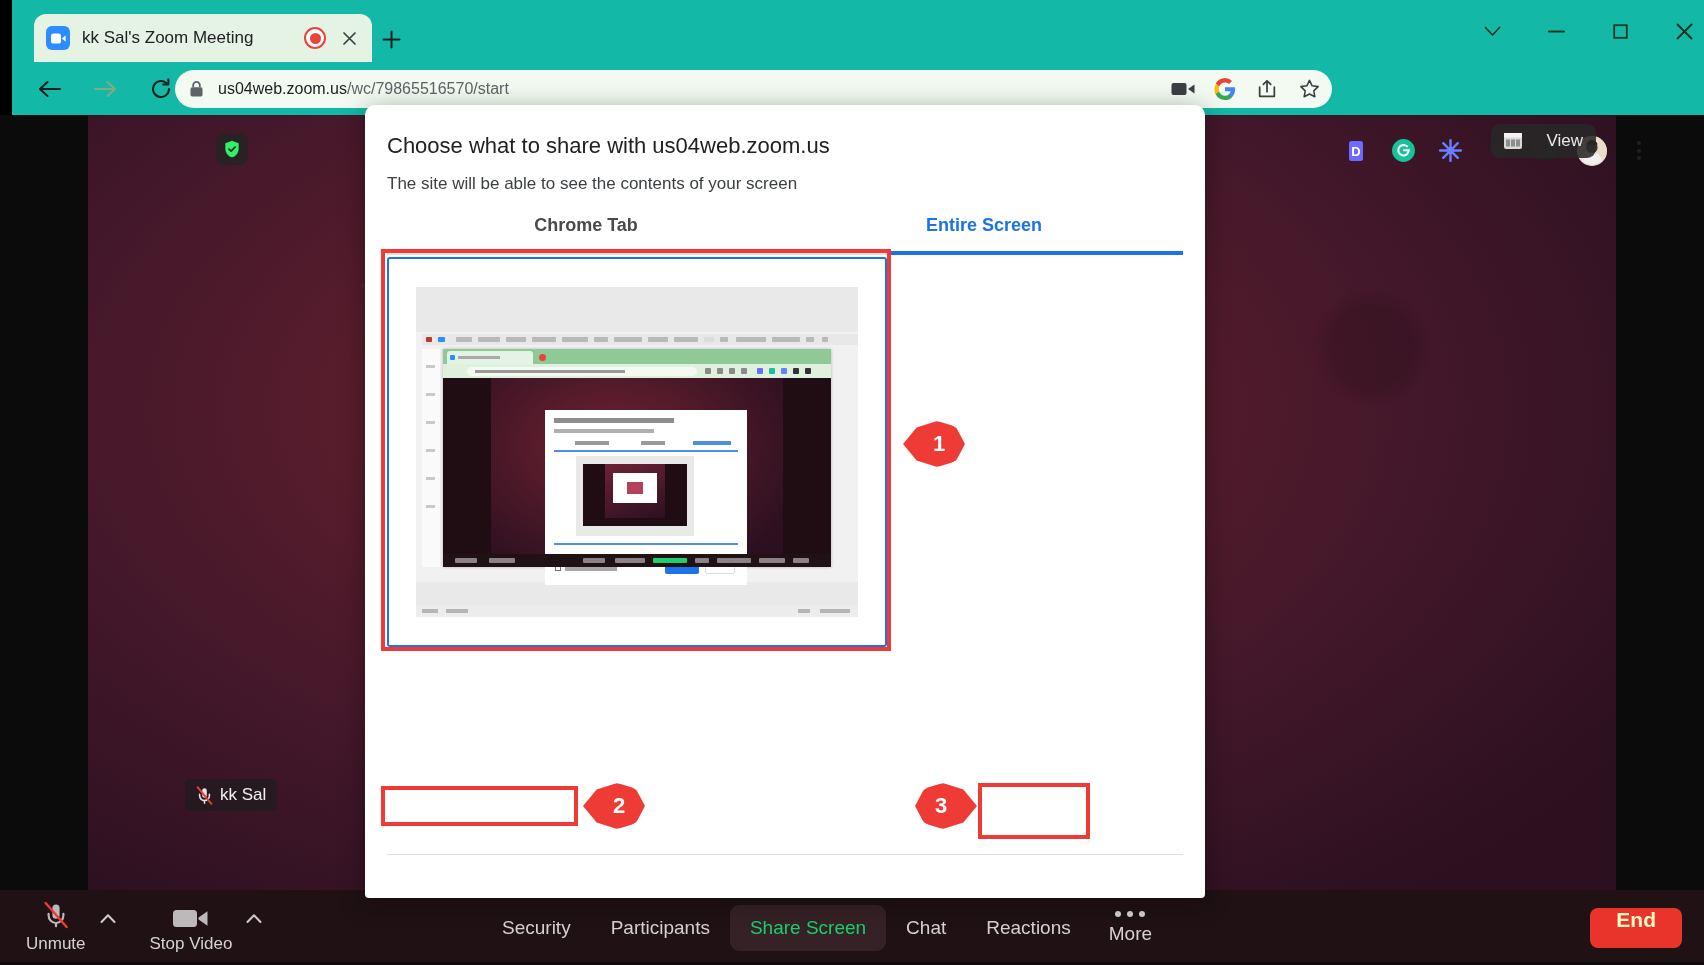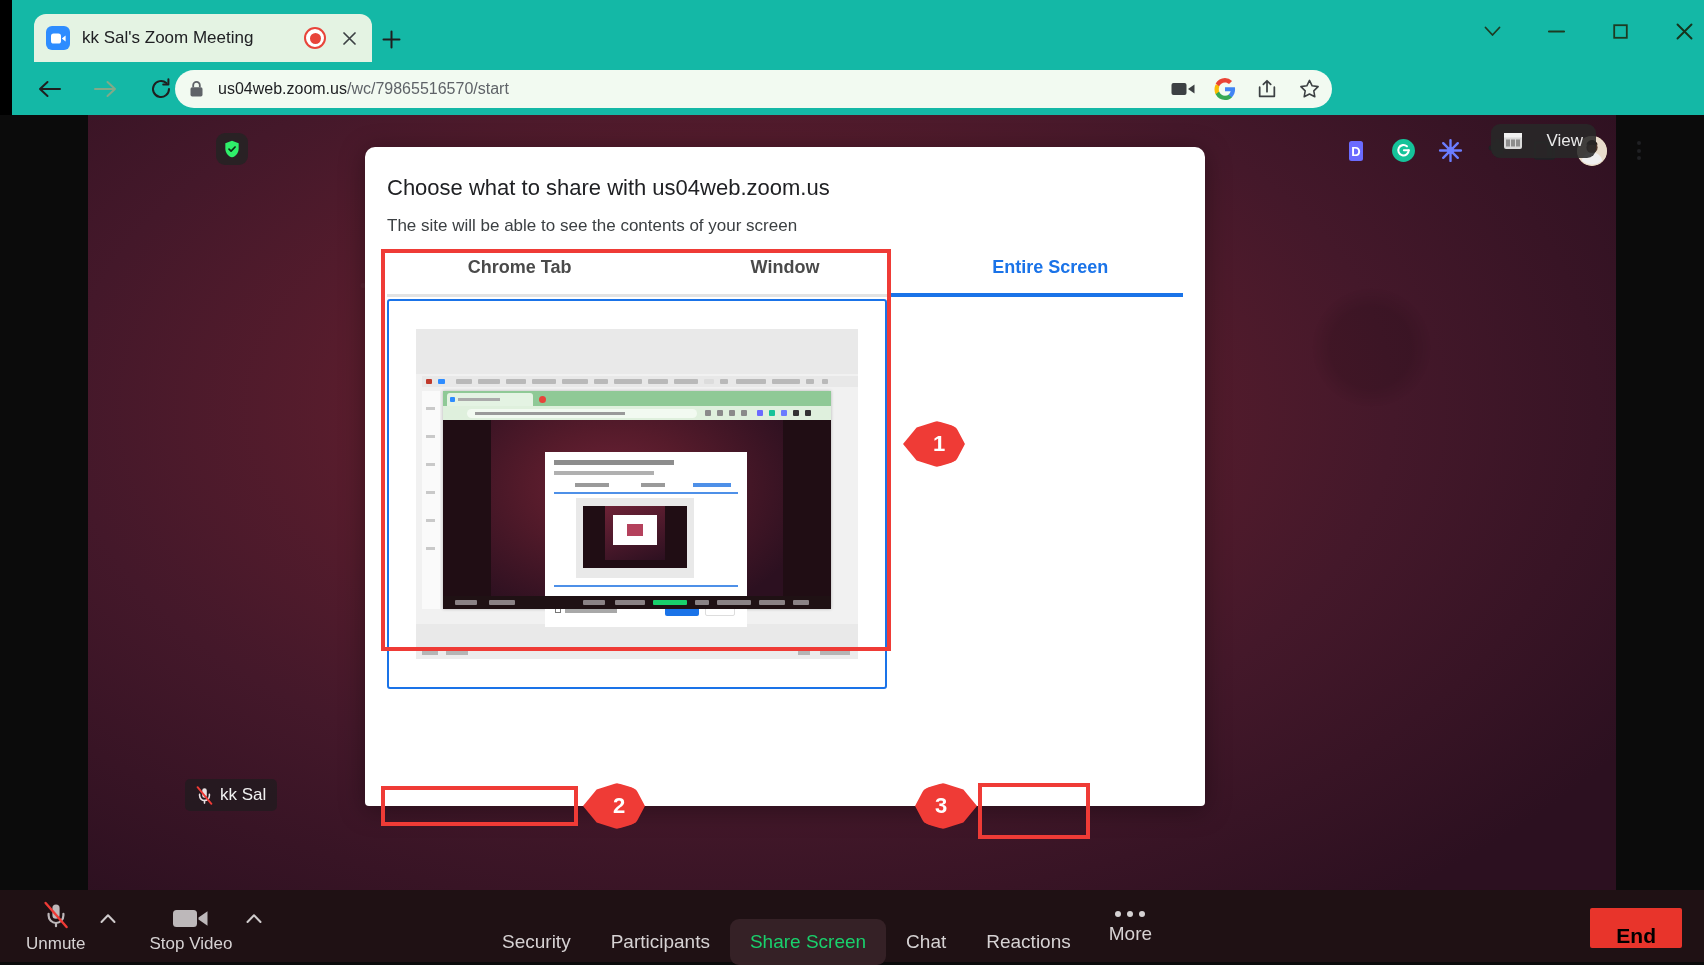--- a/index.html
+++ b/index.html
@@ -152,42 +152,42 @@
     position:absolute; left:0; top:775px; width:1704px; height:72px;
     background:#1f1114;
   }
   .ctrl-left { position:absolute; left:18px; top:0; height:75px; display:flex; align-items:center; }
   .ctrl-item {
     height:75px; display:flex; flex-direction:column; align-items:center; justify-content:center;
     color:#d6d2d3; font-size:17px; padding:0 8px; gap:4px;
   }
   .ctrl-item .ic { height:28px; display:flex; align-items:flex-end; justify-content:center; }
   .caret { width:28px; height:75px; display:flex; align-items:center; justify-content:center; padding-bottom:18px; color:#cfcbcc; }
-  .ctrl-center { position:absolute; left:482px; top:0; height:75px; display:flex; align-items:flex-end; gap:0; }
+  .ctrl-center { position:absolute; left:482px; top:0; height:75px; display:flex; align-items:center; gap:0; }
   .ctrl-btn {
     height:46px; display:flex; align-items:center; padding:0 20px;
     color:#d6d2d3; font-size:19px; border-radius:9px;
   }
   .ctrl-btn.active { background:#352126; color:#19d06c; }
   .ctrl-more { display:flex; flex-direction:column; align-items:center; justify-content:center; gap:6px; color:#d6d2d3; font-size:19px; height:75px; padding:0 18px;}
   .dots3 { display:flex; gap:6px; }
   .dots3 i { width:6px; height:6px; border-radius:50%; background:#d6d2d3; display:block; }
   .end-btn {
     position:absolute; right:22px; top:18px;
-    background:#e8342b; color:#000000; font-size:21px; font-weight:bold;
-    border-radius:2px; padding:0 26px; height:40px;
-    display:flex; align-items:flex-end; justify-content:center;
+    background:#e8342b; color:#fef9c3; font-size:21px; font-weight:bold;
+    border-radius:8px; padding:0 26px; height:40px;
+    display:flex; align-items:flex-start; justify-content:center;
   }
 
   
   .dialog {
-    position:absolute; left:365px; top:105px; width:840px; height:659px;
+    position:absolute; left:365px; top:105px; width:840px; height:793px;
     background:#fff; border-radius:10px 10px 4px 4px;
     box-shadow:0 4px 26px rgba(0,0,0,.35);
-    z-index:30; overflow:hidden;margin-top:42px;
+    z-index:30; overflow:hidden;
   }
   .dlg-title { position:absolute; left:22px; top:28px; font-size:22px; color:#202124; }
   .dlg-sub   { position:absolute; left:22px; top:69px; font-size:17px; color:#3c4043; }
 
   .tabs { position:absolute; left:22px; top:110px; width:796px; height:38px; display:flex; }
   .dtab {
     flex:1 1 0; text-align:center; font-size:18px; font-weight:bold; color:#4a4a4a;
     padding-bottom:10px;
   }
   .dtab.sel { color:#1a73e8; }
@@ -376,23 +376,20 @@
   </div>
 
   <div class="dialog">
 
     <div class="dlg-title">Choose what to share with us04web.zoom.us</div>
     <div class="dlg-sub">The site will be able to see the contents of your screen</div>
 
     <div class="tabs">
       <div class="dtab">
         <span>Chrome Tab</span>
-      </div>
-      <div class="dtab">
-        <span>Window</span>
       </div>
       <div class="dtab sel">
         <span>Entire Screen</span>
       </div>
     </div>
     <div class="tabs-rule"></div>
     <div class="tabs-rule-sel"></div>
 
     <div class="preview-area">
       <div class="thumb-card">

